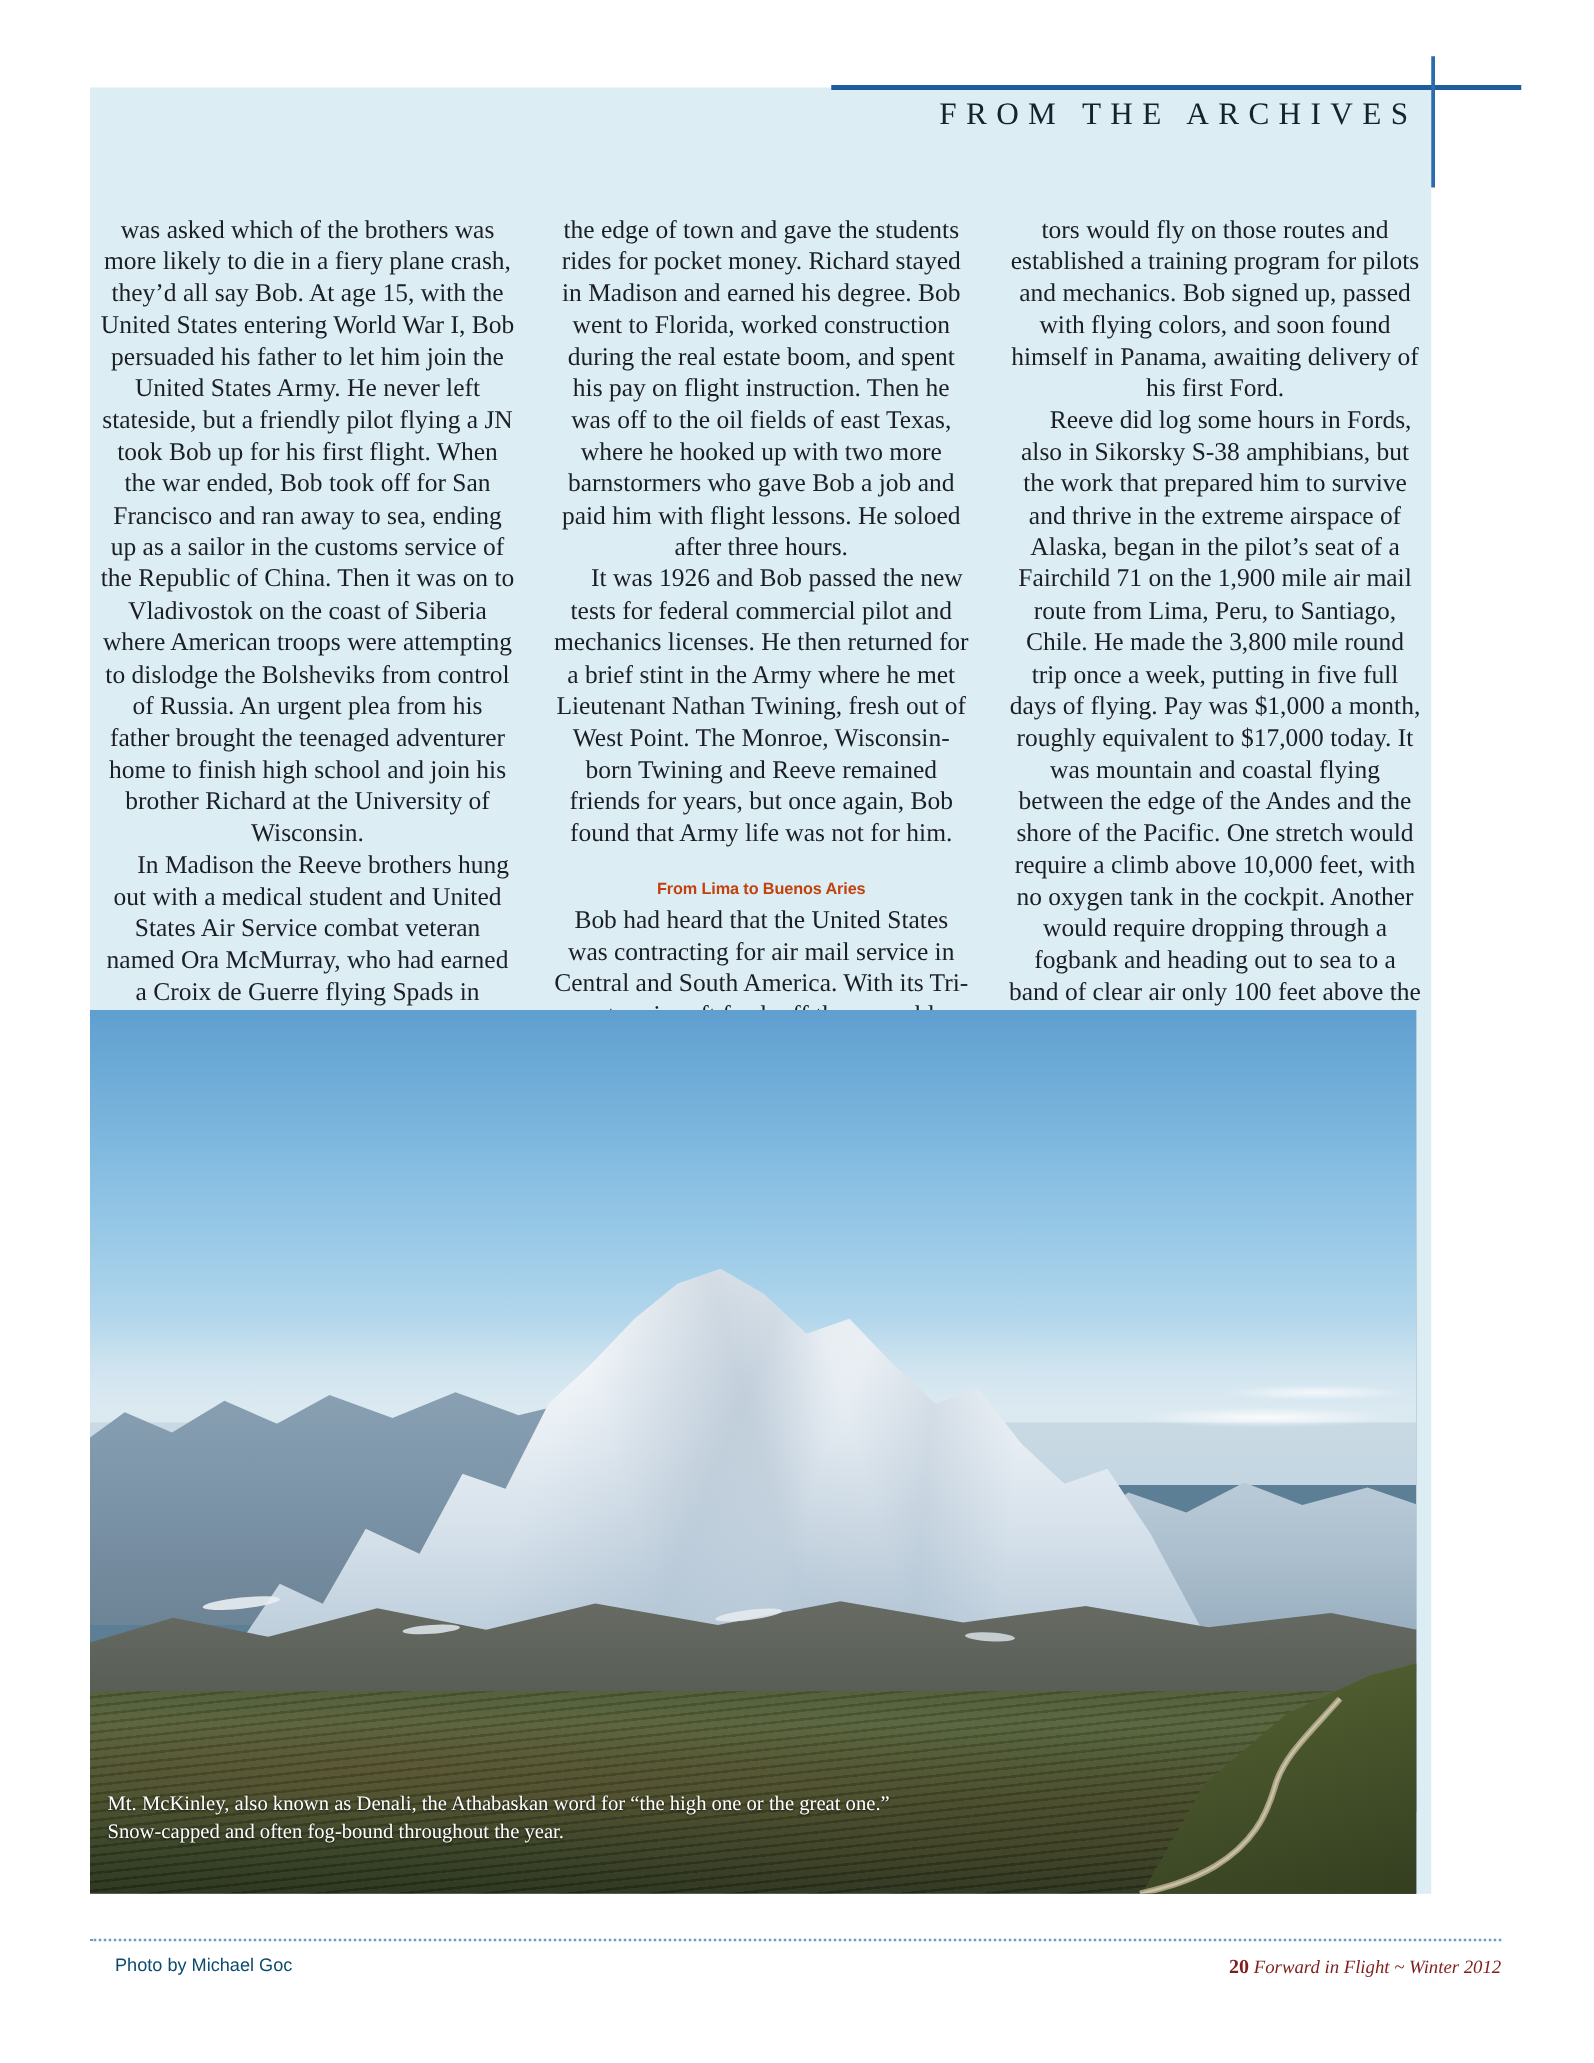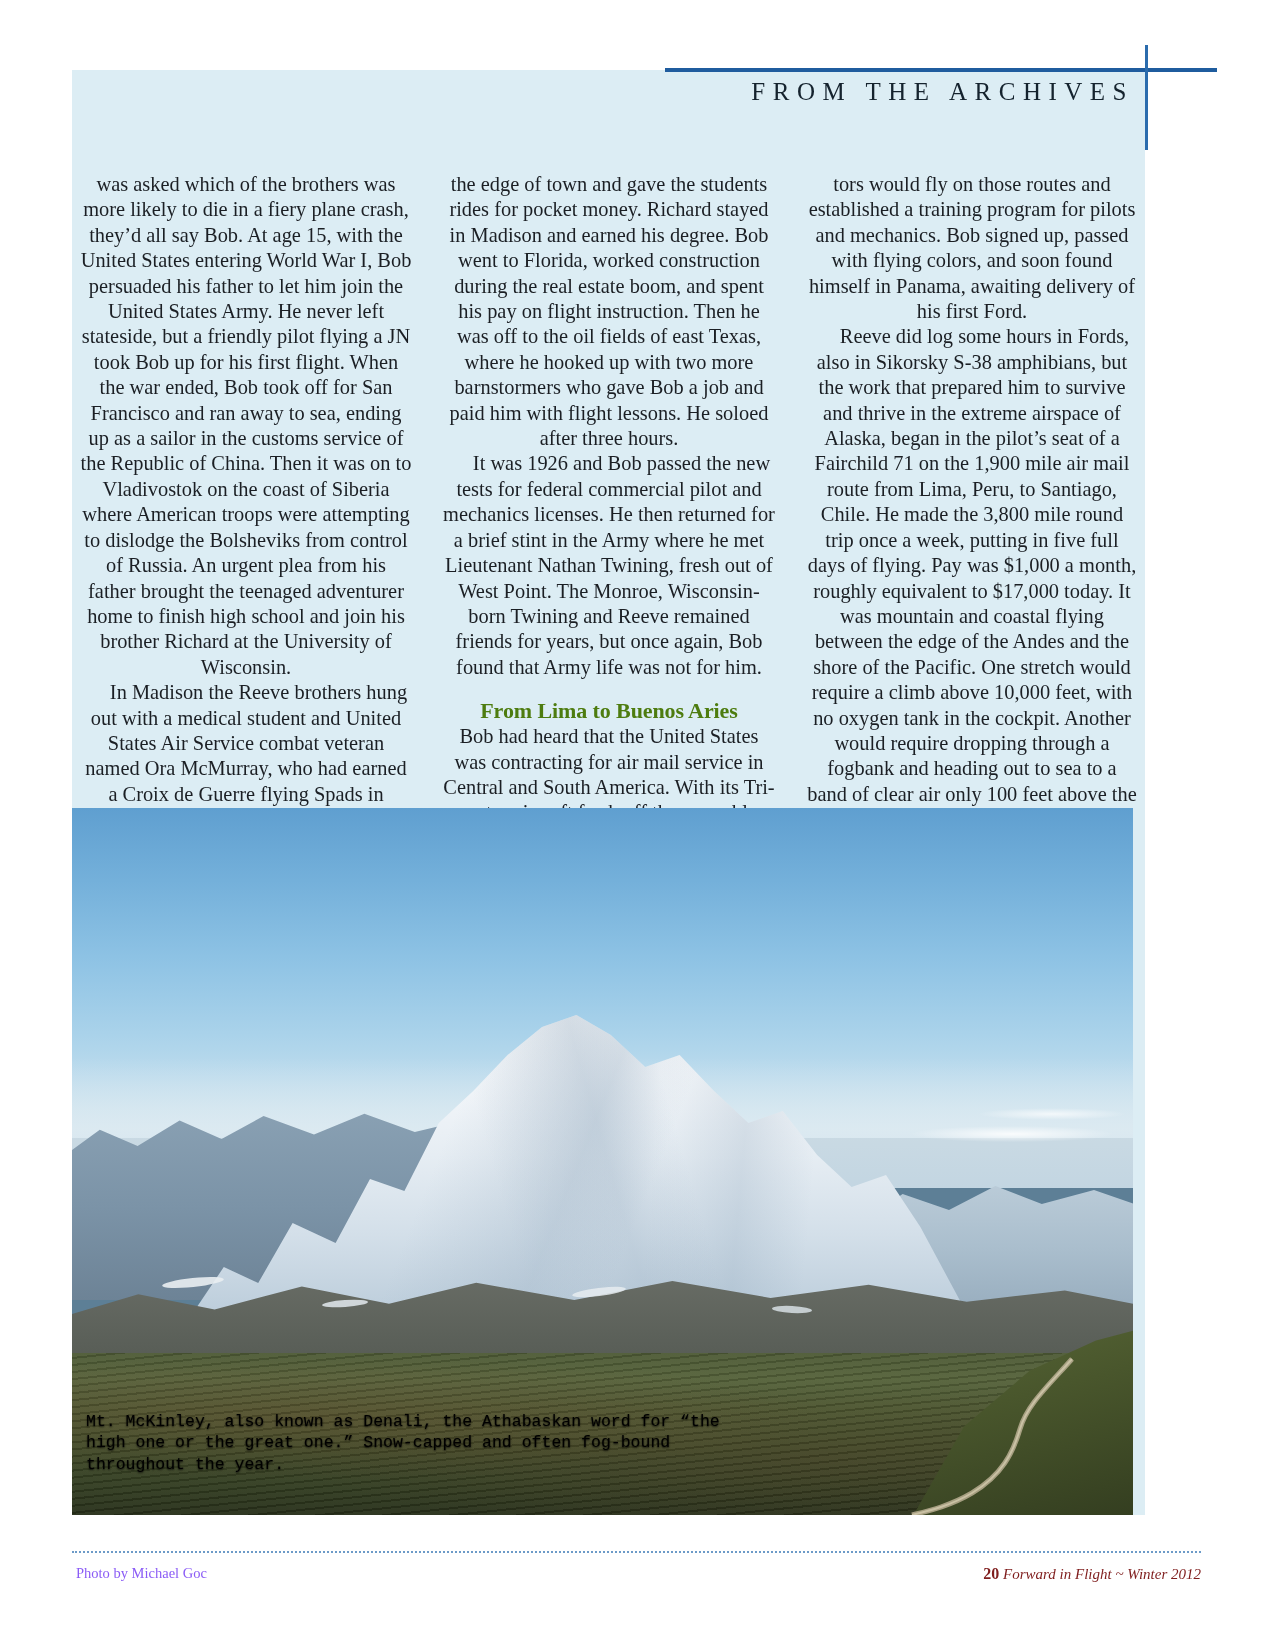--- a/index.html
+++ b/index.html
@@ -87,25 +87,25 @@
     color: #1b1f24;
     text-align: center;
   }
   .column p {
     margin: 0;
   }
   .column p.indent {
     text-indent: 25px;
   }
   .subhead {
-    font-family: Liberation Serif, serif;
+    font-family: Liberation Sans, sans-serif;
     font-weight: bold;
-    font-size: 22px;
+    font-size: 13px;
     line-height: 24px;
-    color: #4d7c0f;
+    color: #c2410c;
     margin: 19px 0 1px 0 !important;
     letter-spacing: -0.1px;
   }
 
   
   #photo {
     position: absolute;
     left: 72px;
     top: 808px;
     width: 1061px;
@@ -218,24 +218,24 @@
   #trail {
     left: 0; top: 545px; width: 100%; height: 162px;
   }
 
   
   #photo-caption {
     position: absolute;
     left: 14px;
     bottom: 40px;
     width: 640px;
-    font-family: Liberation Mono, monospace;
+    font-family: Liberation Serif, serif;
     font-size: 16.5px;
     line-height: 21.5px;
-    color: #000000;
+    color: #ffffff;
     text-shadow: 0 1px 2px rgba(0,0,0,.8);
   }
 
   
   #footer-rule {
     position: absolute;
     left: 72px;
     top: 1551px;
     width: 1129px;
     height: 0;
@@ -243,25 +243,25 @@
   }
   #footer {
     position: absolute;
     left: 72px;
     top: 1565px;
     width: 1129px;
     height: 28px;
   }
   #footer-credit {
     position: absolute;
-    left: 4px;
+    left: 20px;
     top: 0;
-    font-family: Liberation Serif, serif;
+    font-family: Liberation Sans, sans-serif;
     font-size: 14.5px;
-    color: #8b5cf6;
+    color: #0c4a6e;
   }
   #footer-issue {
     position: absolute;
     right: 0;
     top: 0;
     font-family: "Liberation Serif", serif;
     font-size: 15px;
     color: #7f1d1d;
     white-space: nowrap;
   }

